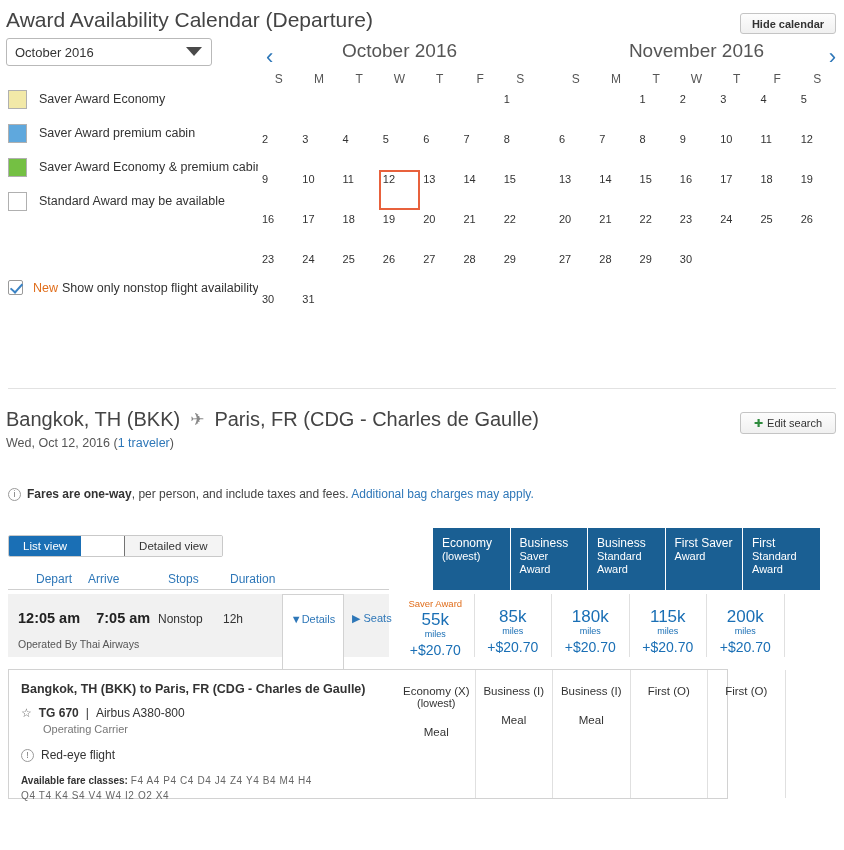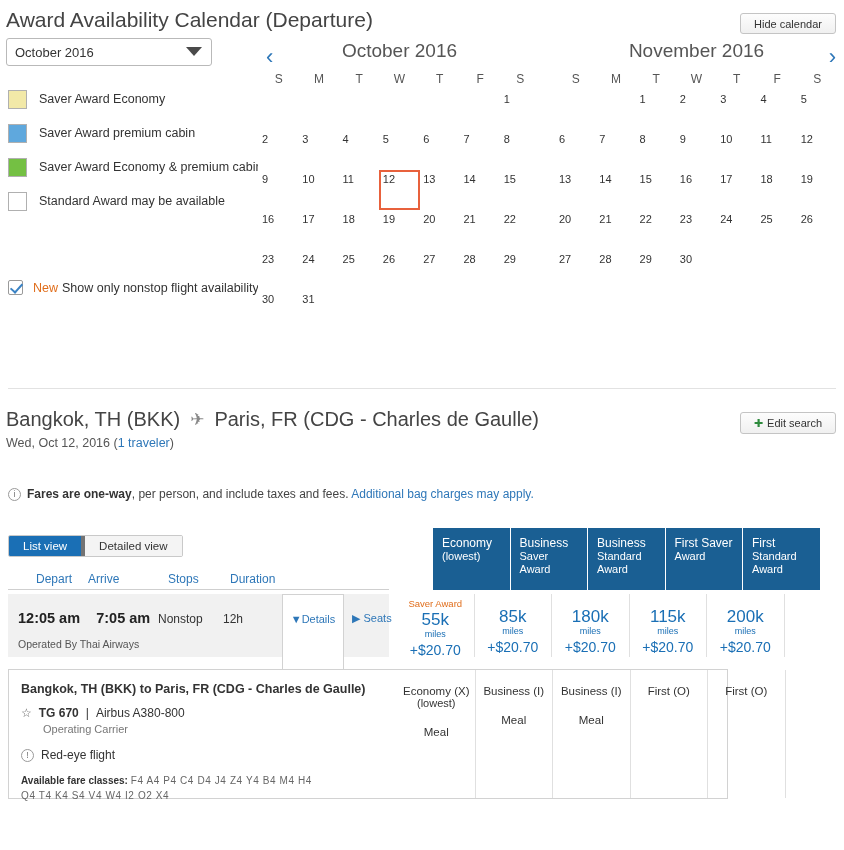--- a/index.html
+++ b/index.html
@@ -19,20 +19,21 @@
     font-size: 21px; color: #444; font-weight: 400;
   }
   .hide-cal-btn {
     position: absolute; right: 8px; top: 13px;
     width: 96px; height: 21px;
     border: 1px solid #c4c4c4; border-radius: 3px;
     background: linear-gradient(#fdfdfd,#f0f0f0);
     font-size: 11px; color: #333;
     display: flex; align-items: center; justify-content: center;
     cursor: pointer;
+    font-weight: bold;
   }
 
   
   .month-select {
     position: absolute; left: 6px; top: 38px;
     width: 206px; height: 28px;
     border: 1px solid #b9b9b9; border-radius: 3px;
     background: #fff;
     display: flex; align-items: center;
     font-size: 13px; color: #333; padding-left: 8px;
@@ -138,28 +139,28 @@
     width: 13px; height: 13px; border-radius: 50%;
     border: 1px solid #9a9a9a; color: #777;
     font-size: 9px; display: inline-flex; align-items: center; justify-content: center;
   }
   .fares-note b { font-weight: 700; color: #333; margin-top: 24px; }
   .fares-note a { color: #2e77b8; text-decoration: none; }
 
   
   .view-toggle {
     position: absolute; left: 8px; top: 535px;
-    display: flex; border: 1px solid #c9c9c9; border-radius: 2px; overflow: hidden;
+    display: flex; border: 1px solid #c9c9c9; border-radius: 2px; overflow: hidden; gap: 43px;
   }
   .vt-btn {
     height: 20px; padding: 0 14px; font-size: 11.5px;
     display: flex; align-items: center; justify-content: center; cursor: pointer;
   }
   .vt-btn.active { background: #1a6fb5; color: #fff; }
-  .vt-btn.inactive { background: #f4f4f4; color: #333; border-left: 4px solid #737373; }
+  .vt-btn.inactive { background: #f4f4f4; color: #333; border-left: 1px solid #737373; }
 
   
   .res { position: absolute; left: 8px; top: 528px; width: 828px; }
   .col-head-row { position: absolute; left: 389px; top: 0; display: flex; padding-left: 36px; }
   .fare-col-head {
     width: 77.5px; height: 62px; background: #1a5f93; color: #fff;
     border-right: 1px solid #ffffff;
     font-size: 12px; padding: 8px 7px 0 9px; line-height: 1.18;
   }
   .fare-col-head .sub { font-size: 11px; }

